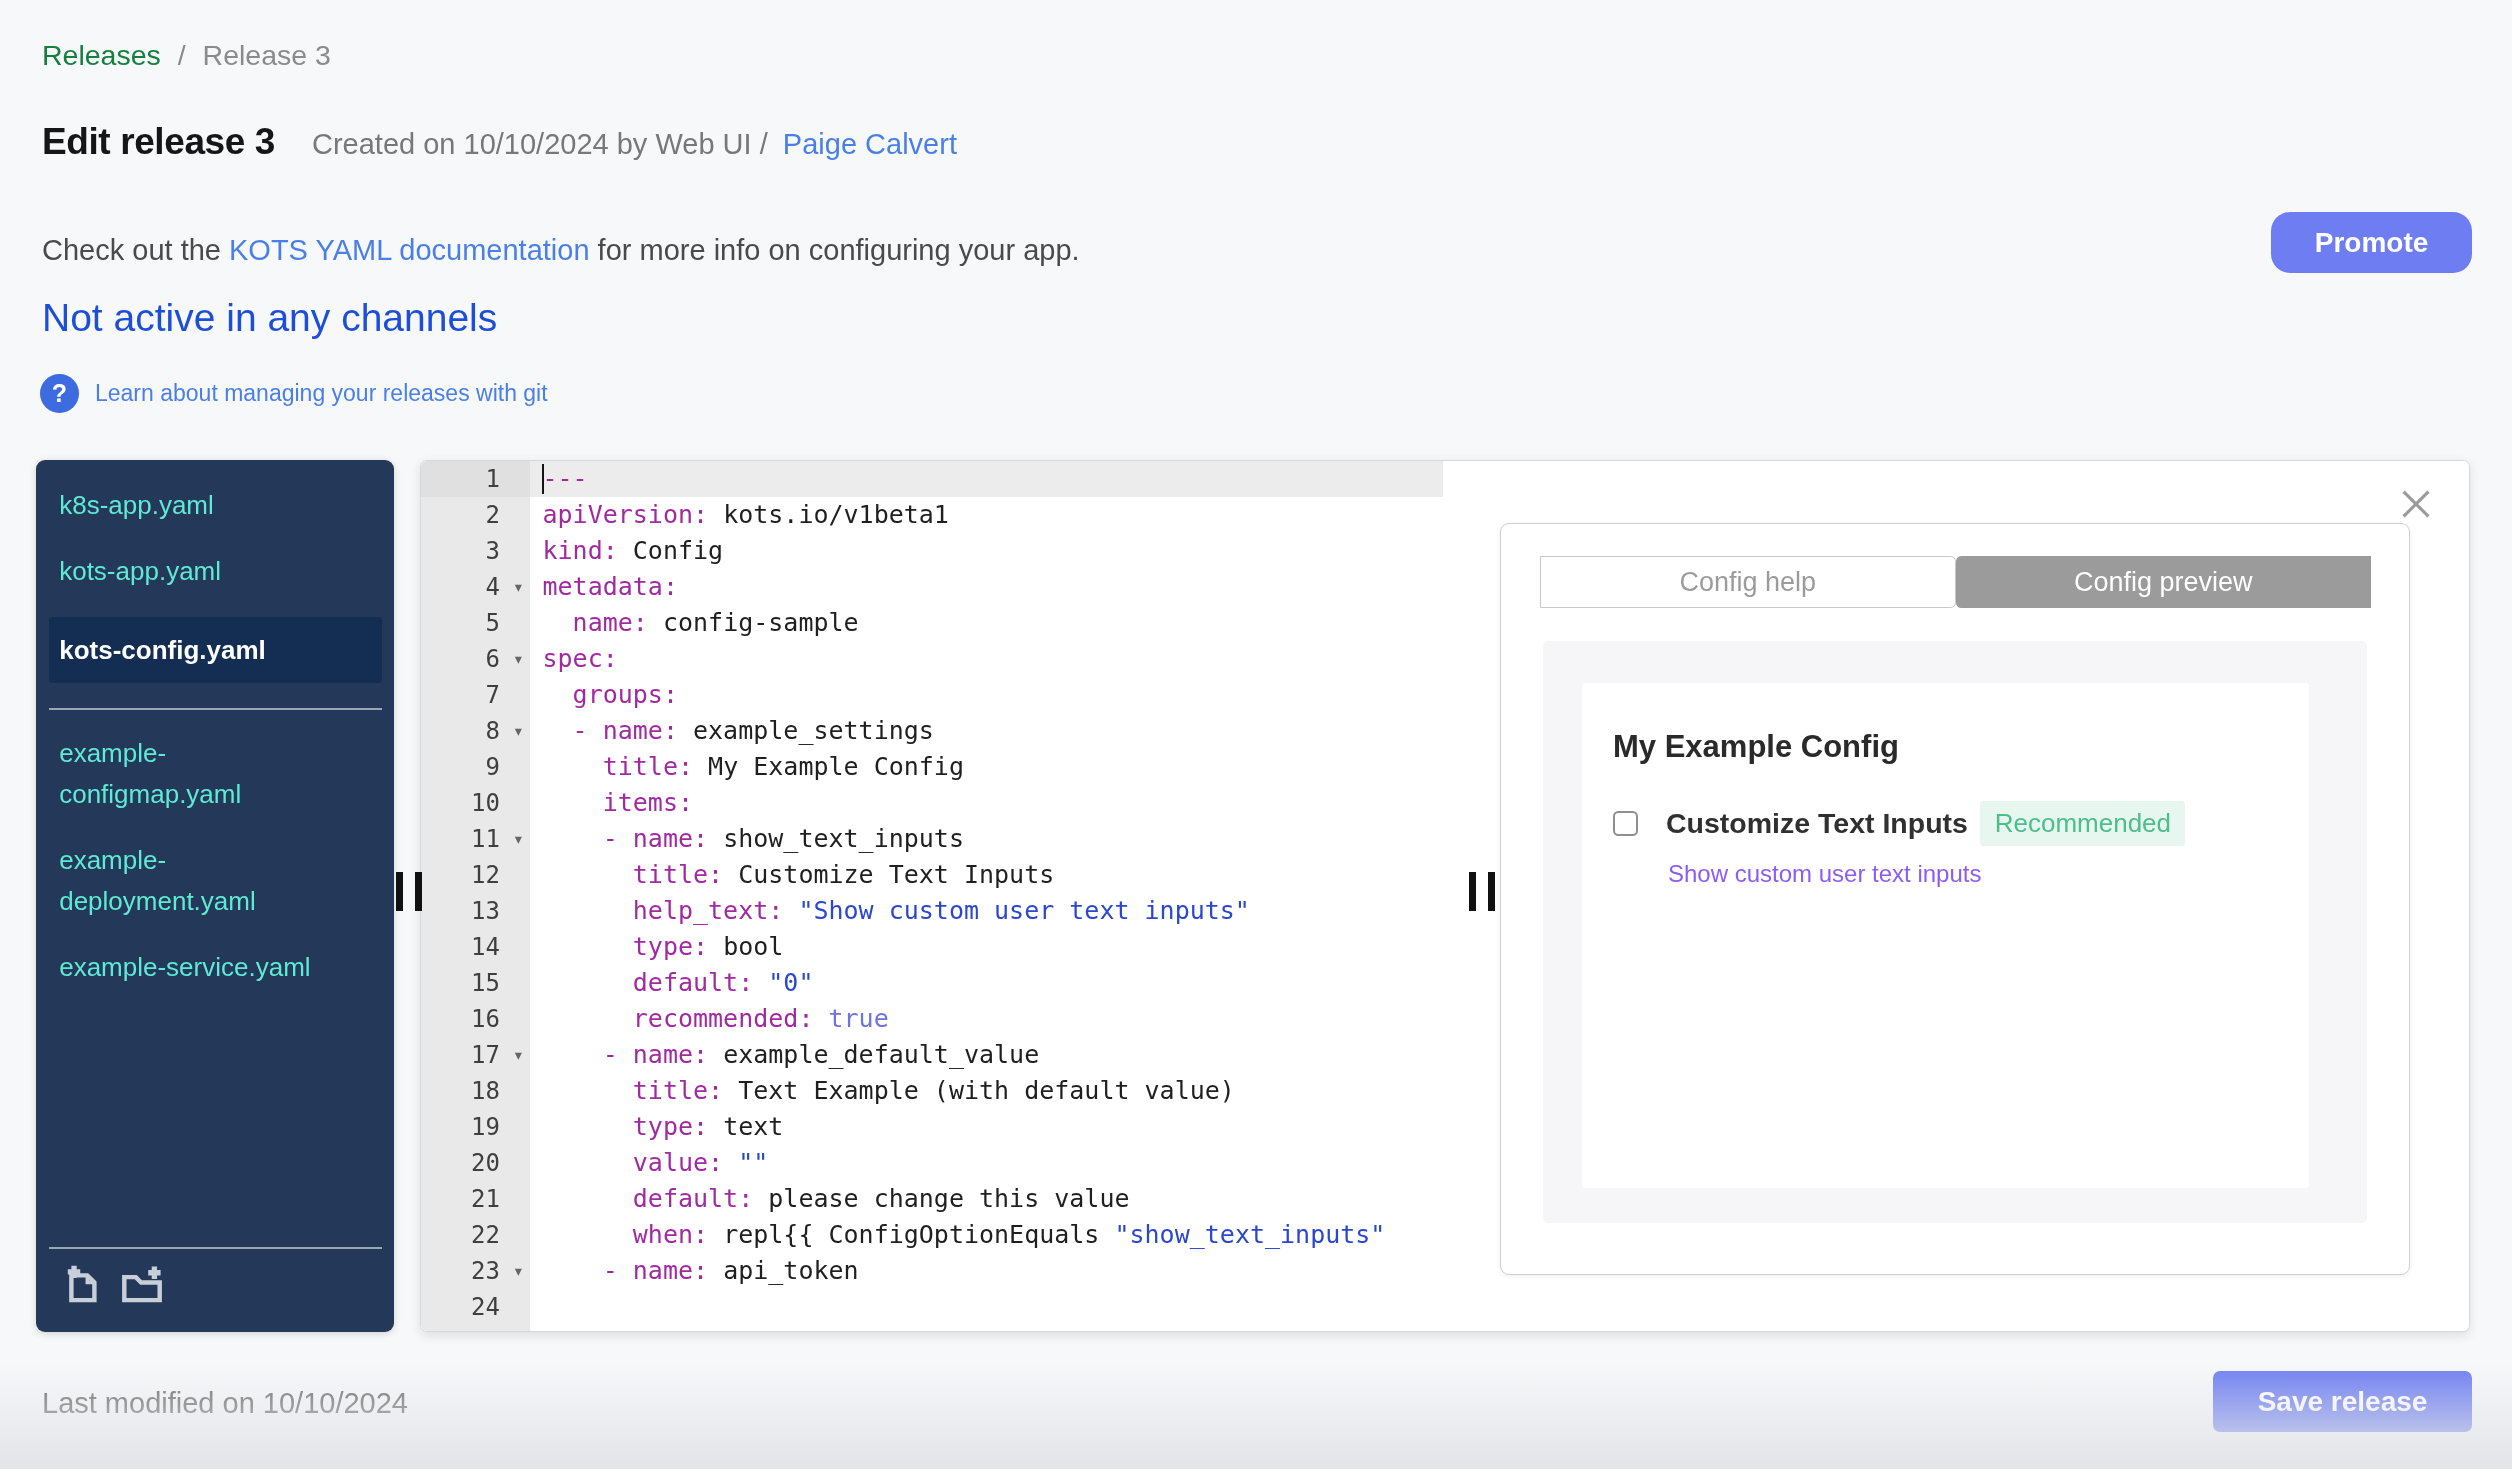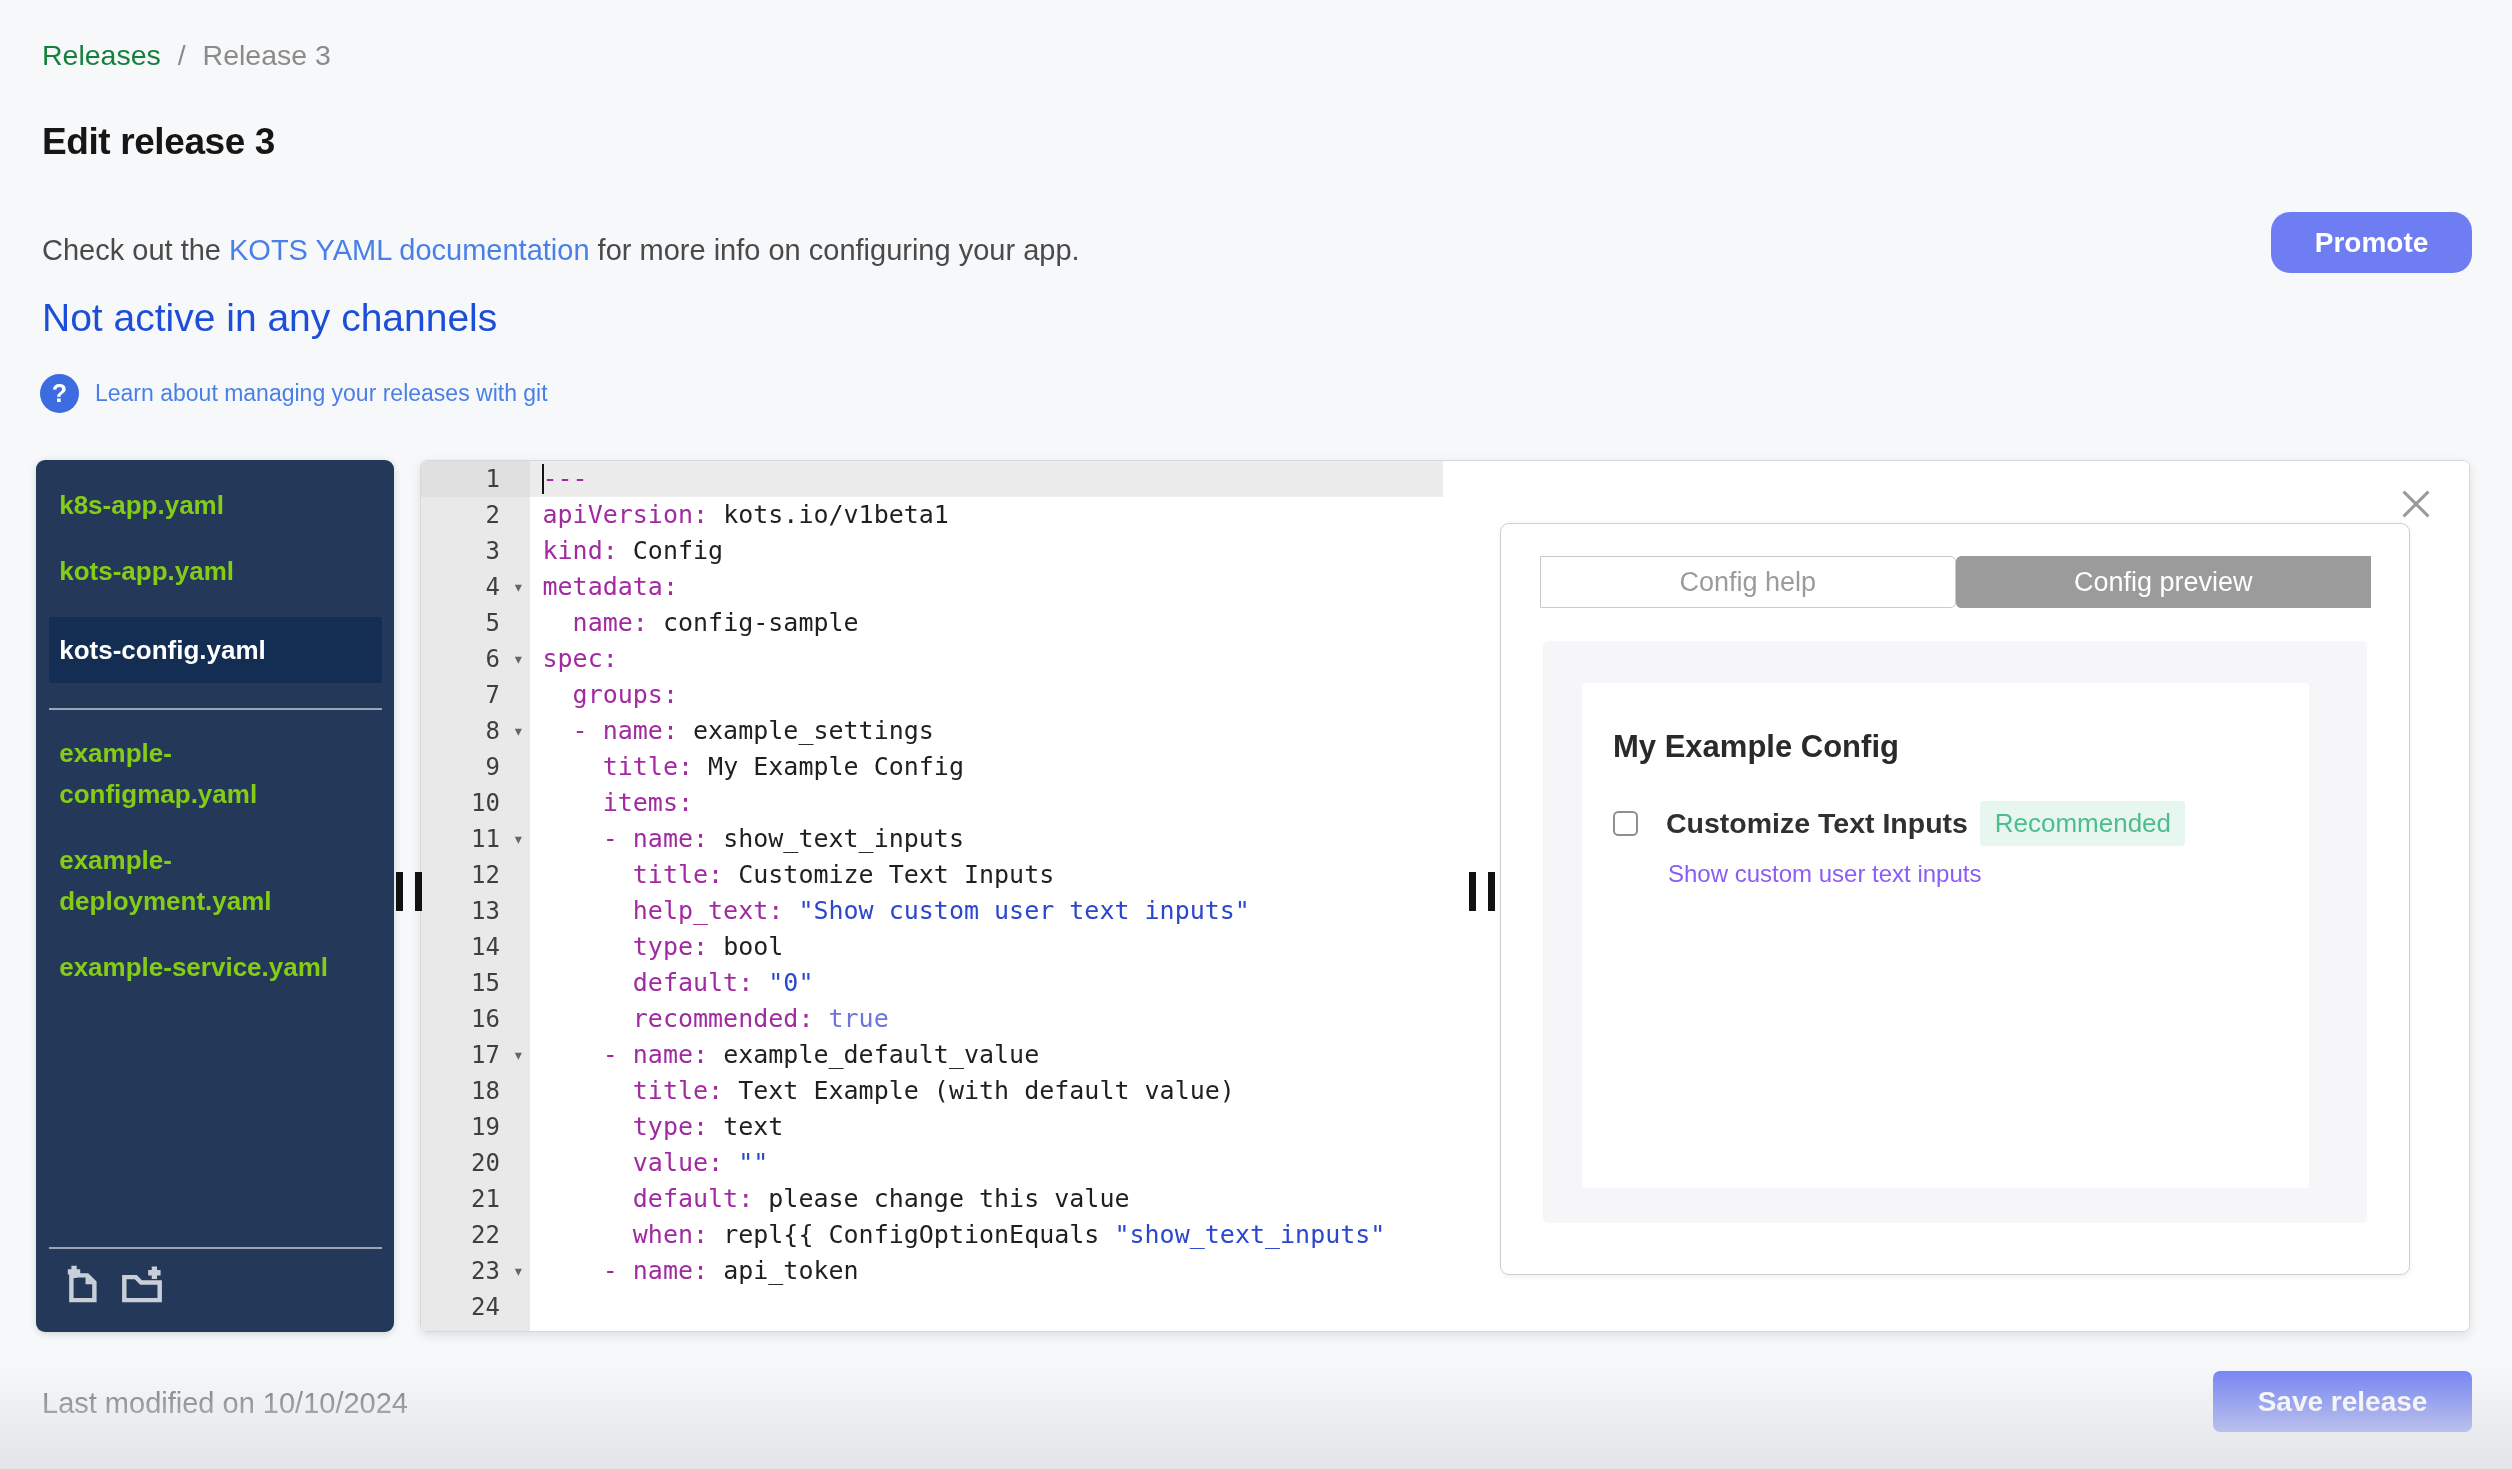--- a/index.html
+++ b/index.html
@@ -35,21 +35,21 @@
 
   .btn{display:flex;align-items:center;justify-content:center;background:#6e7ef2;color:#fff;
     font-weight:bold;border-radius:7.1px;cursor:pointer;border:none;}
   .promote-btn{position:absolute;left:2271px;top:212px;width:201px;height:61px;font-size:28px;border-radius:19px;}
   .save-btn{position:absolute;left:2213px;top:1371px;width:259px;height:61px;font-size:28px;}
 
   
   .sidebar{position:absolute;left:36px;top:460px;width:358px;height:872px;background:#24395a;
     border-radius:9px;padding-top:25px;box-shadow:0 1.8px 7.1px rgba(0,0,0,.15);}
   .file-item{margin:0 12.5px 25px 12.5px;padding:0 10.7px;font-size:26px;line-height:41px;
-    color:#84cc16;cursor:pointer;font-weight:bold;}
+    color:#5eead4;cursor:pointer;}
   .file-item.selected{padding:12.5px 10.7px;background:#142d52;border-radius:2.7px;
     font-weight:bold;color:#fff;}
   .file-divider{height:1.8px;background:rgba(255,255,255,.55);margin:16px 12.5px 23px 12.5px;}
   .sidebar-actions{position:absolute;left:0;right:0;bottom:0;padding:0 12.5px 19.6px 12.5px;}
   .sidebar-actions .file-divider{margin:0 0 14.3px 0;}
   .action-icons{display:flex;gap:14.3px;padding-left:10.7px;}
   .action-icons svg{cursor:pointer;}
 
   
   .main{position:absolute;left:420px;top:460px;width:2050px;height:872px;background:#fff;
@@ -102,20 +102,24 @@
 <body>
 
 <div class="breadcrumb">
   <span class="bc-link">Releases</span>
   <span class="bc-sep">/</span>
   <span class="bc-cur">Release 3</span>
 </div>
 
 <div class="title-row">
   <div class="page-title">Edit release 3</div>
+  <div class="created-meta">
+    <span>Created on 10/10/2024 by Web UI /</span>
+    <span class="meta-link">Paige Calvert</span>
+  </div>
 </div>
 
 <div class="info-line">
   <span>Check out the </span><span class="doc-link">KOTS YAML documentation</span><span> for more info on configuring your app.</span>
 </div>
 
 <div class="channel-status">Not active in any channels</div>
 
 <div class="git-row">
   <div class="q-circle">?</div>

